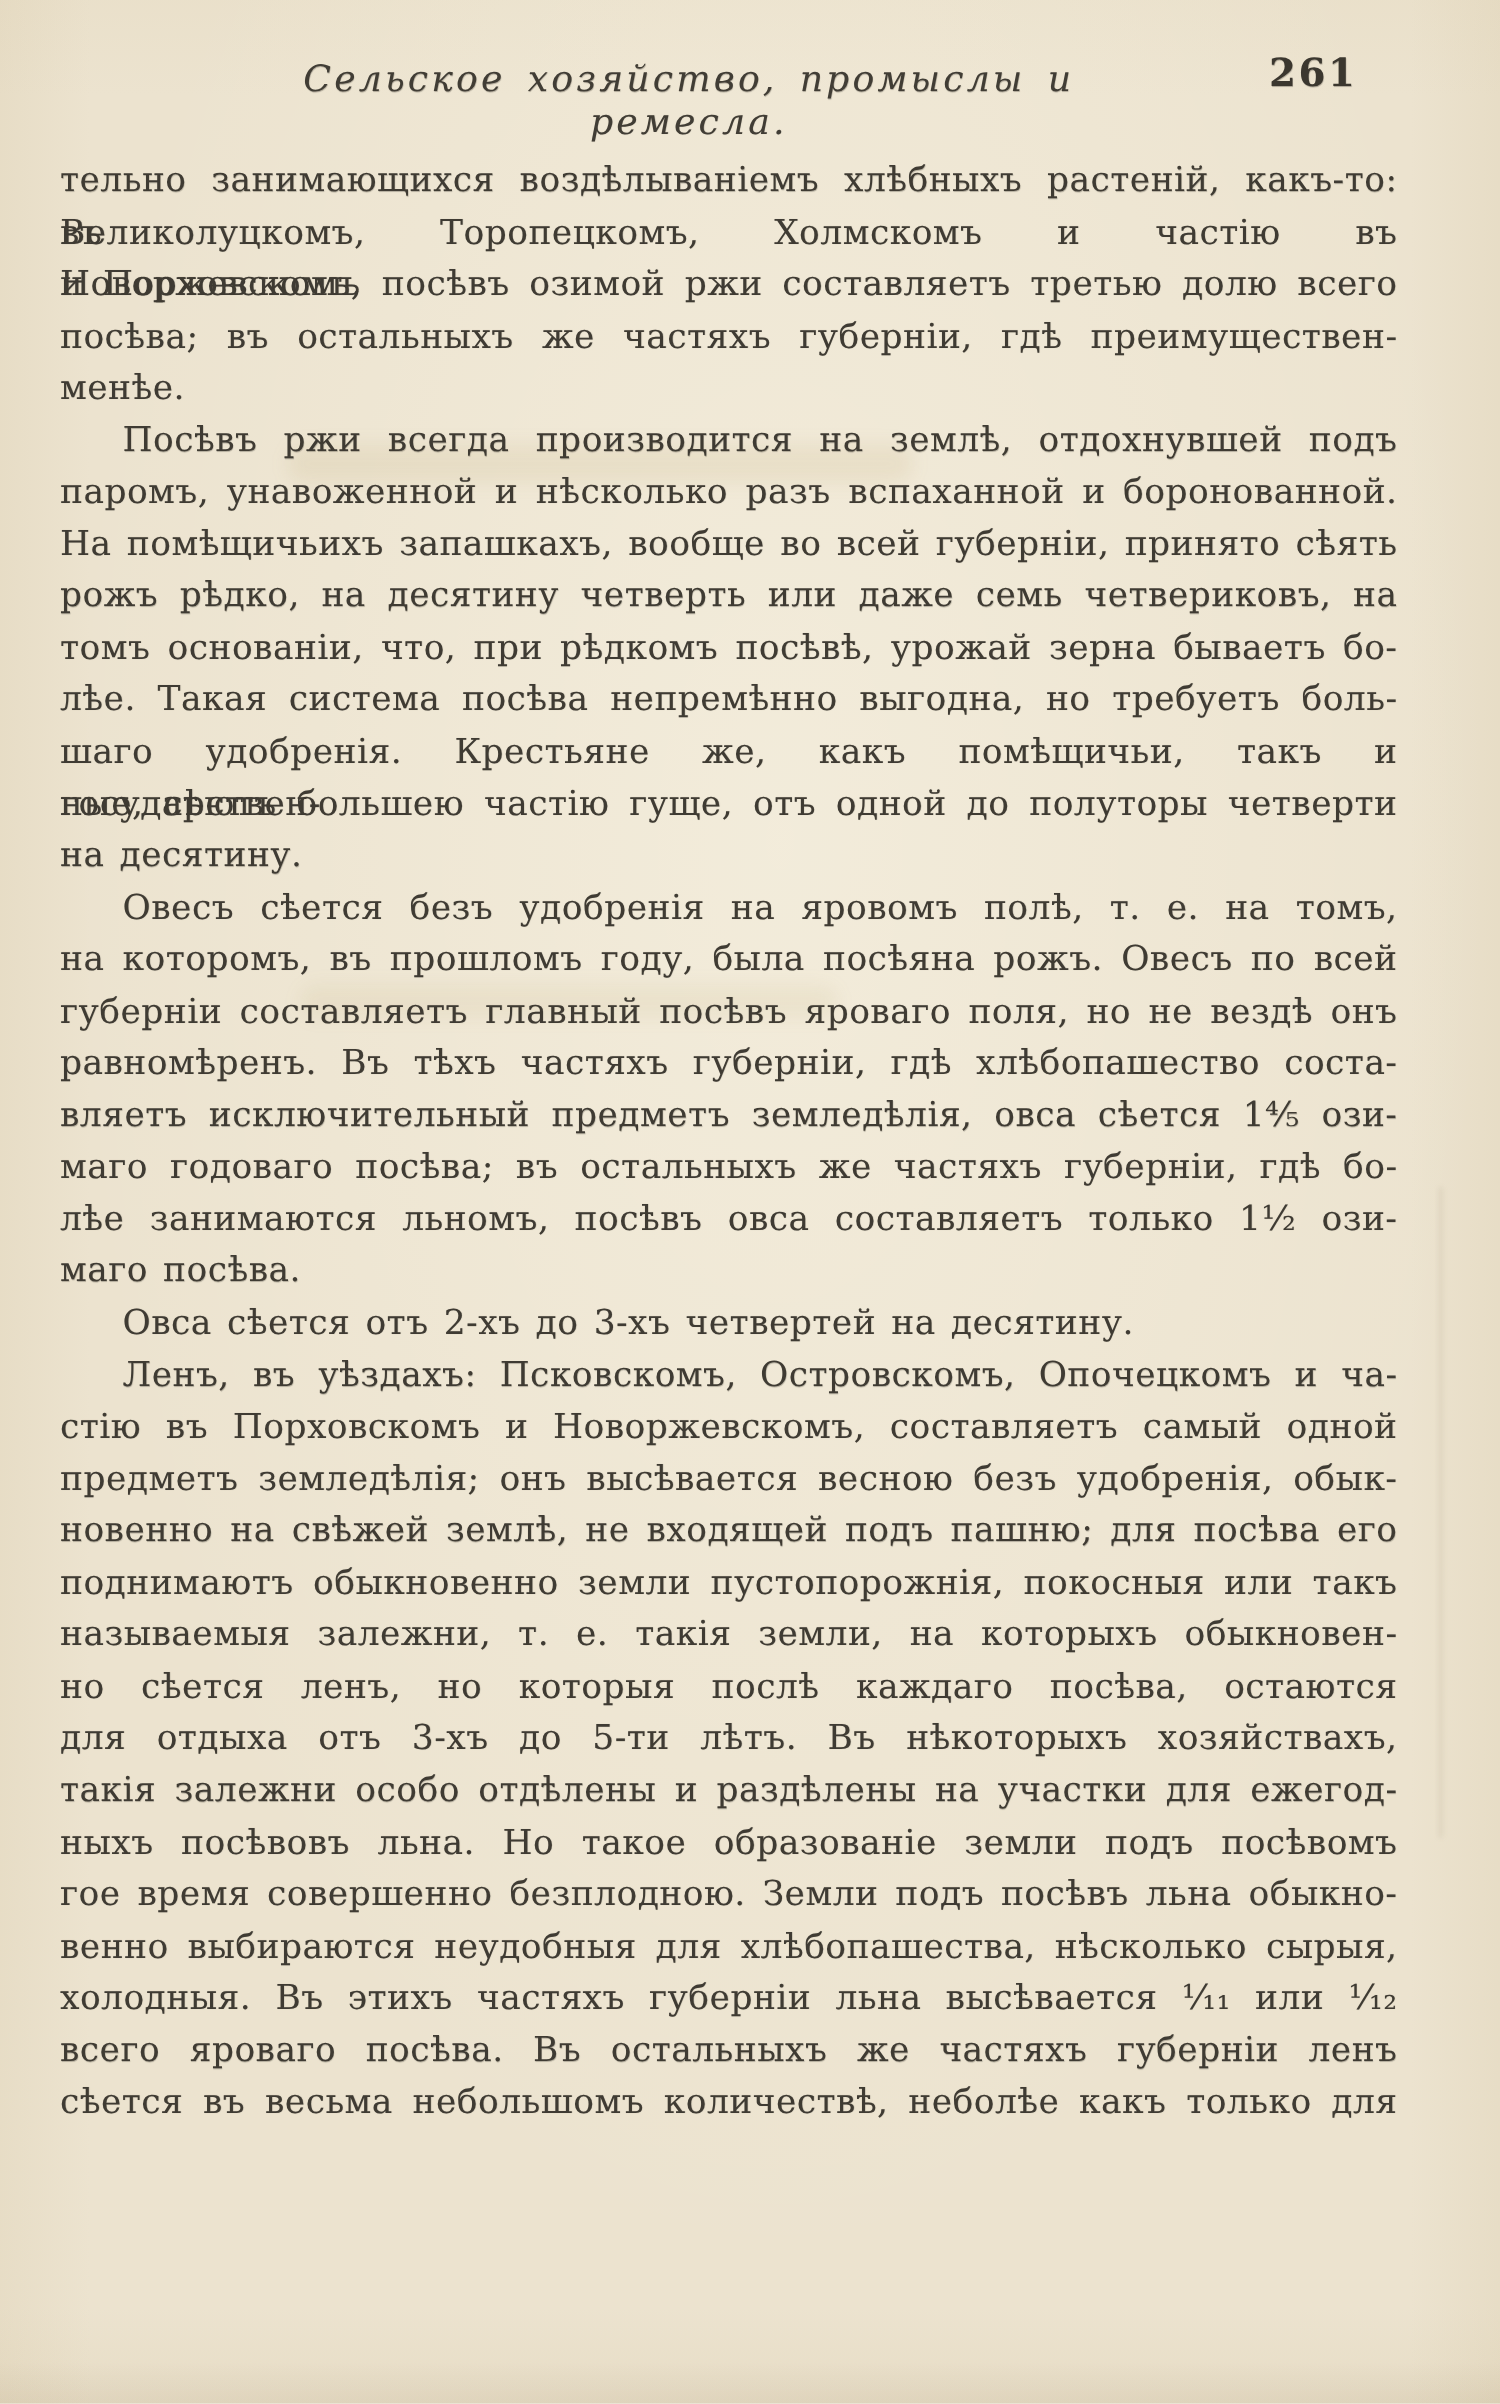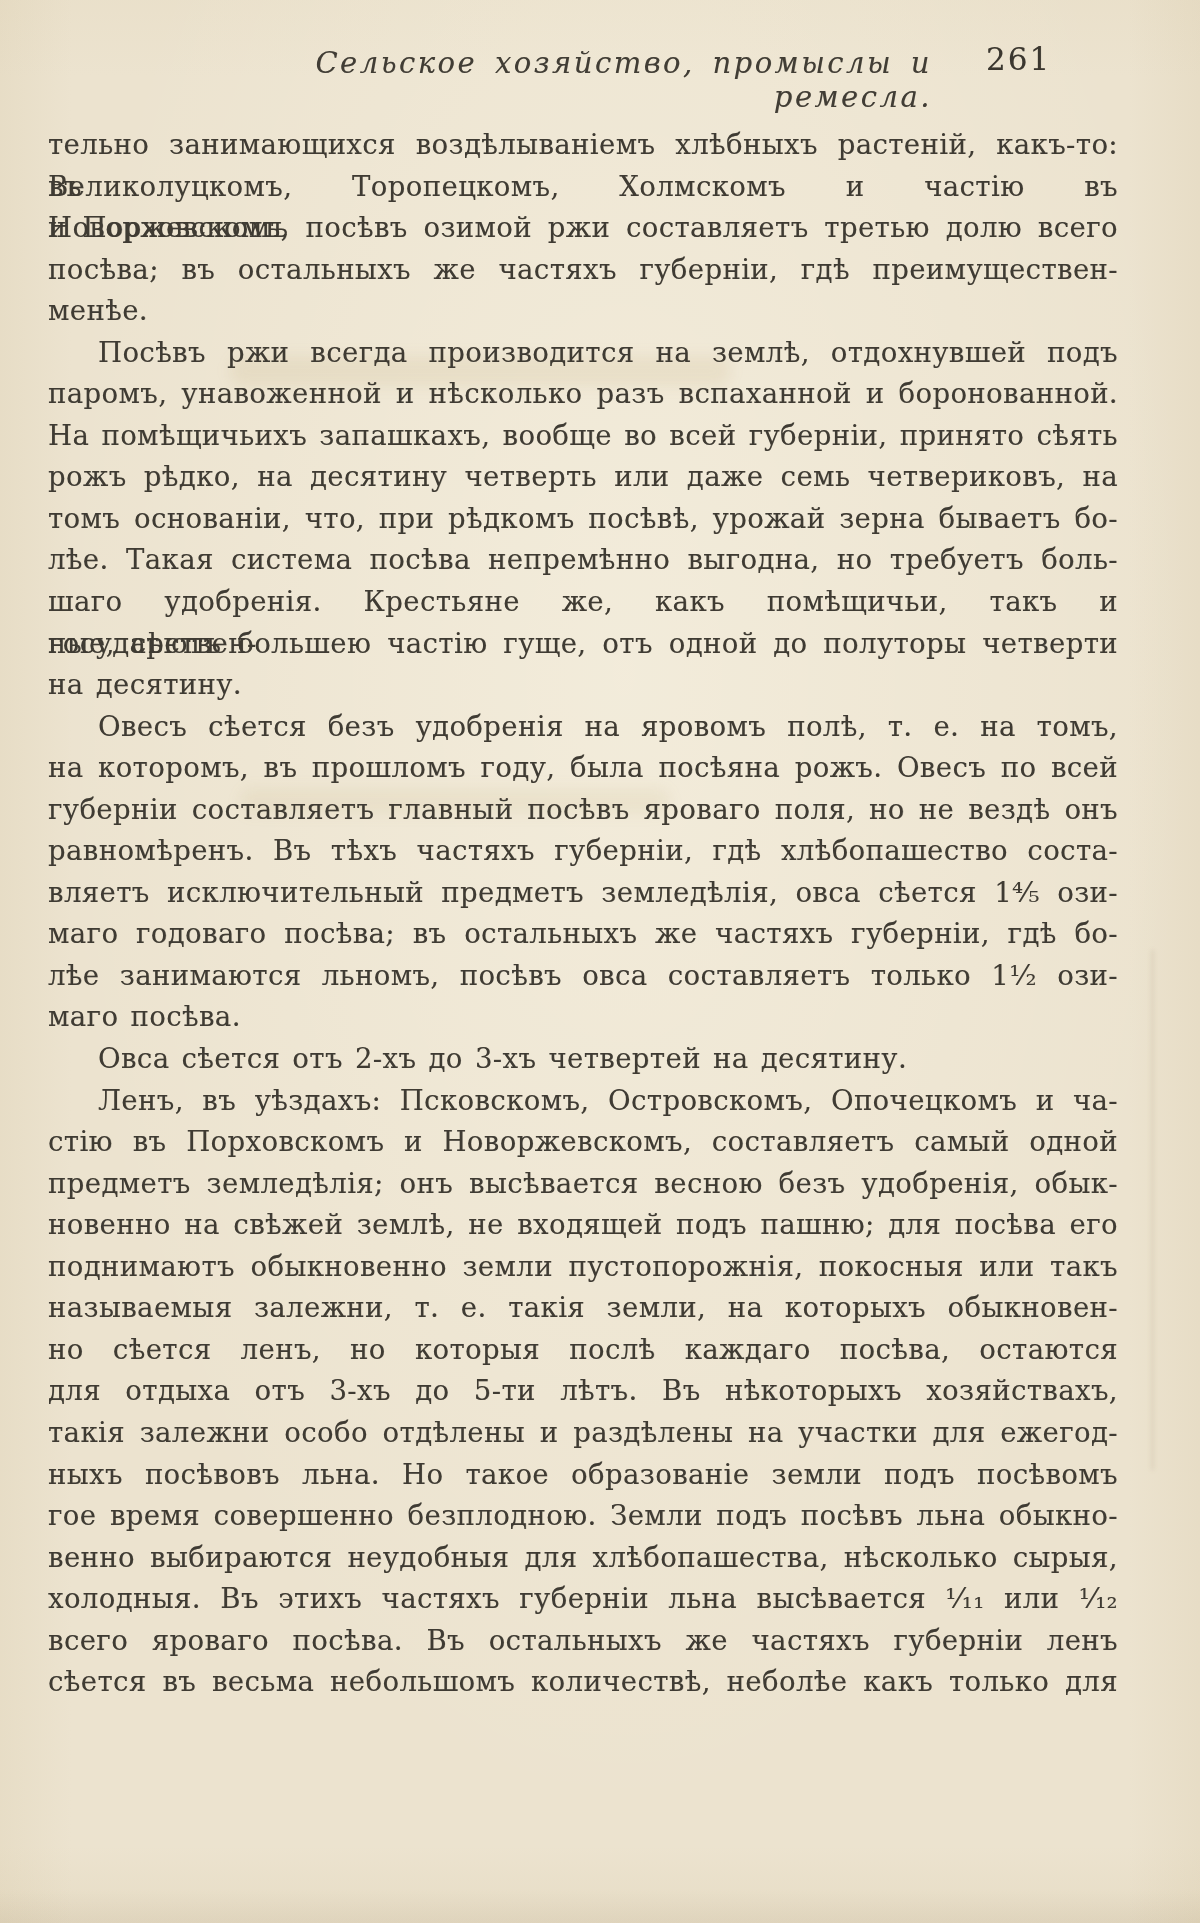--- a/index.html
+++ b/index.html
@@ -21,36 +21,36 @@
     left: 0; right: 0; bottom: 0;
     height: 34px;
     background: linear-gradient(rgba(0,0,0,0), rgba(120,100,70,0.07));
     pointer-events: none;
   }
   .running-title {
     position: absolute;
     left: 170px;
     top: 46px;
     width: 762px;
-    text-align: right;
+    text-align: center;
     font-style: italic;
     font-size: 29px;
     letter-spacing: 2.5px;
     word-spacing: 6px;
     color: #413d35;
     text-shadow: 0.3px 0.3px 0.6px rgba(65,61,53,0.35);
   }
   .page-number {
     position: absolute;
     left: 986px;
     top: 41px;
     width: 100px;
-    text-align: left;
+    text-align: right;
     font-size: 31px;
-    font-weight: 400;
+    font-weight: 700;
     letter-spacing: 2px;
     color: #3b372f;
     text-shadow: 0.3px 0.3px 0.6px rgba(59,55,47,0.35);
   }
   .body-text {
     position: absolute;
     left: 48px;
     top: 124px;
     width: 1070px;
     font-size: 27.5px;

